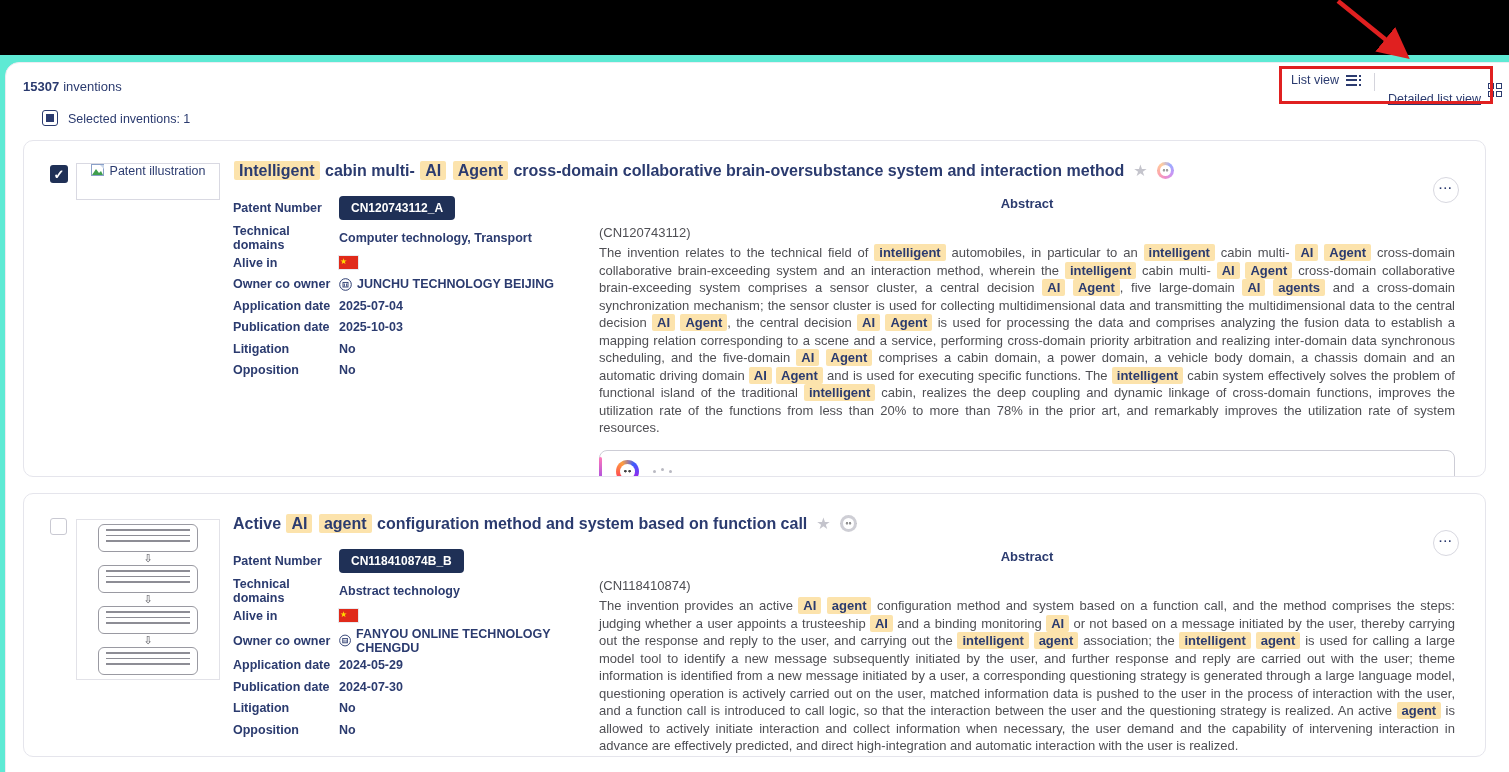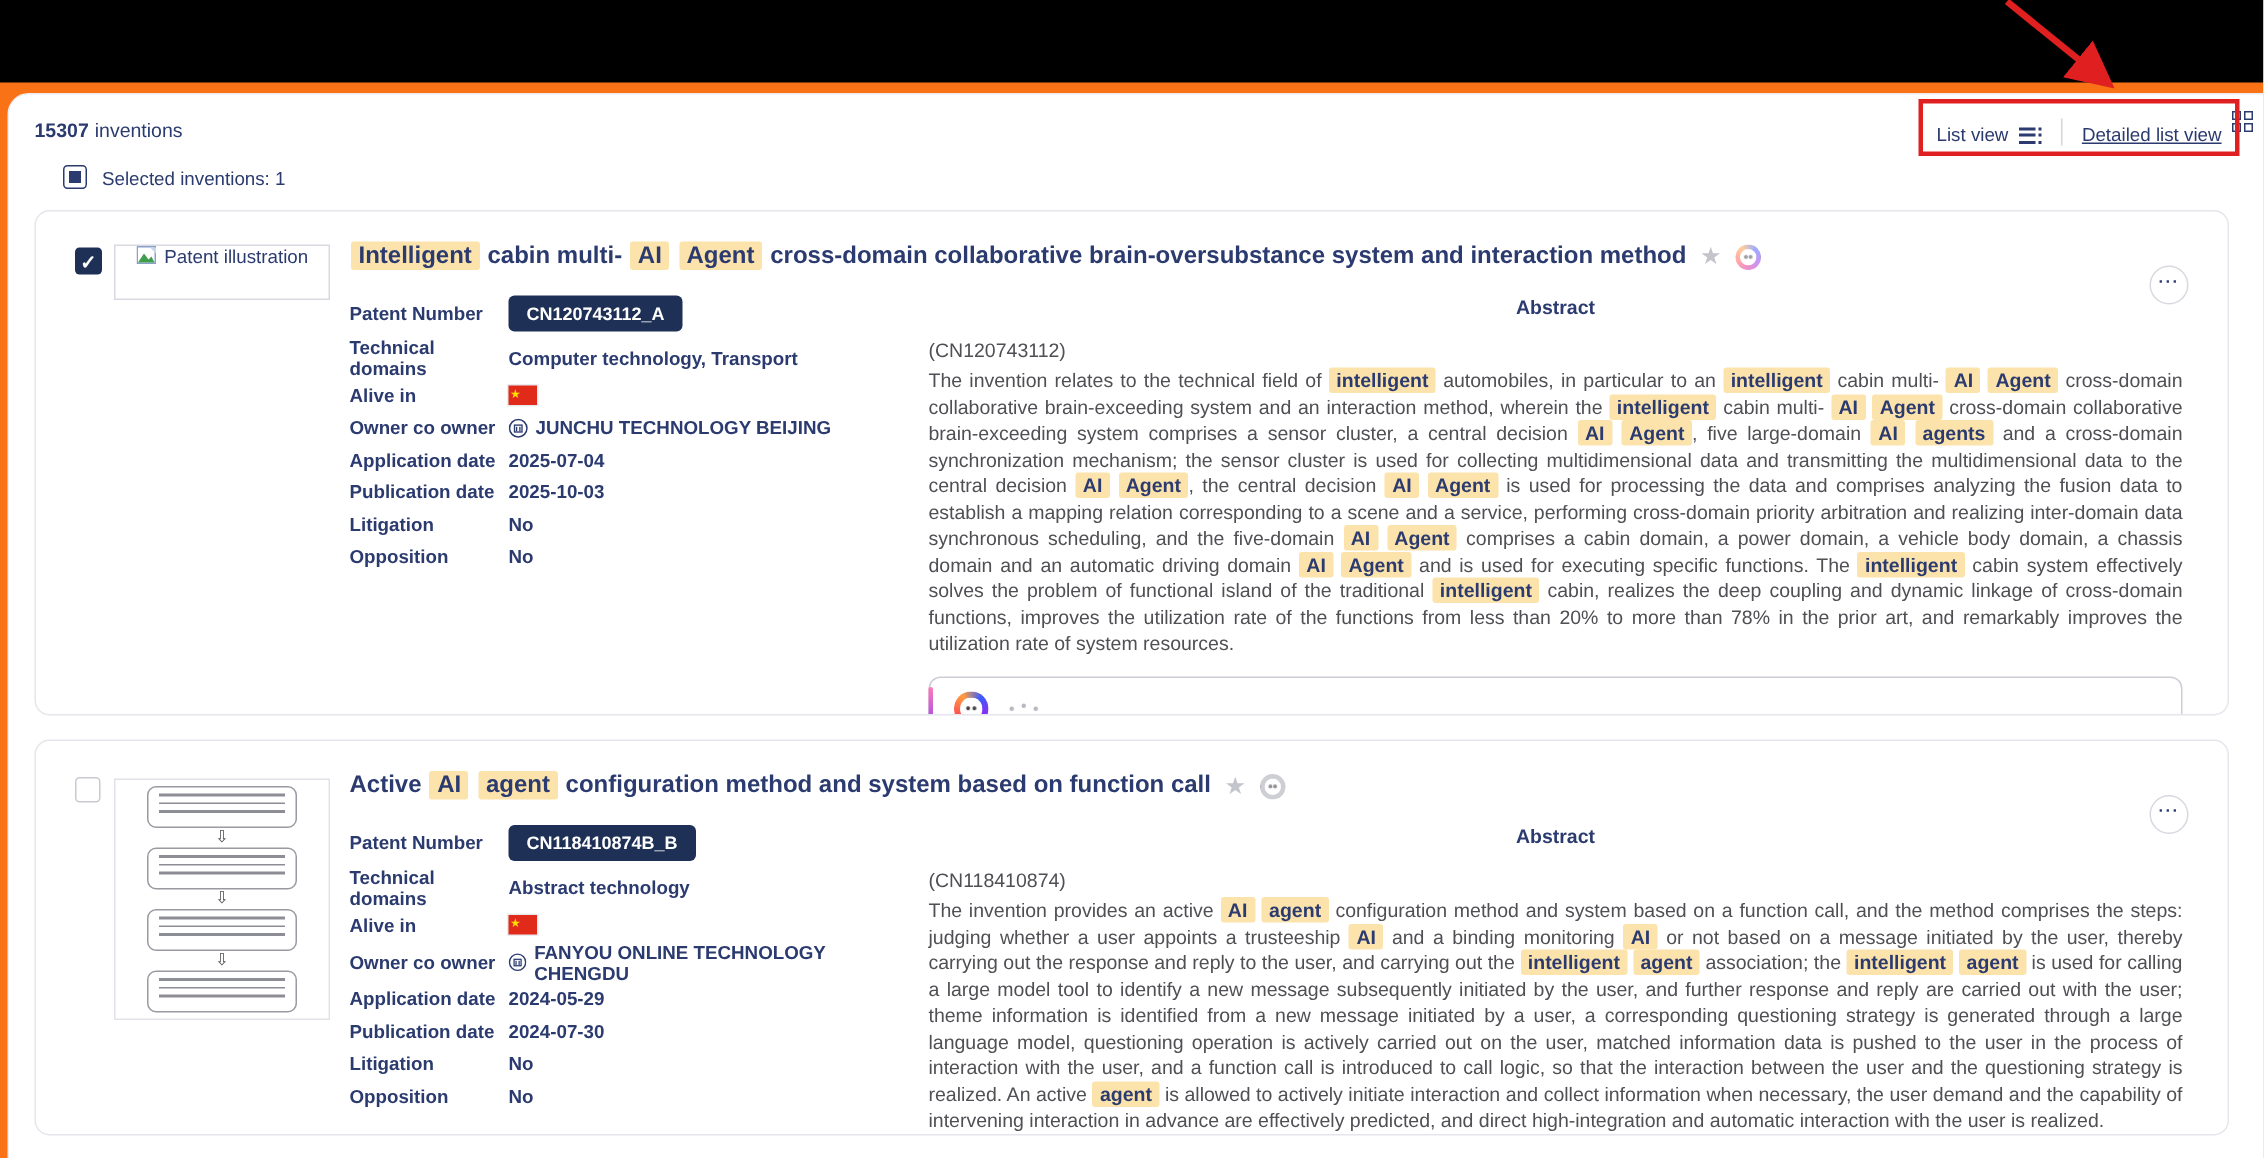--- a/index.html
+++ b/index.html
@@ -1,38 +1,38 @@
 <!DOCTYPE html>
 <html style="--navy: #2b3b6f; --badge: #1f3056; --highlight: #fce3ac; --accent_red: #e02020; --flag_red: #e02a1a; --abstract_text: #4f4f54;"><head>
 <meta charset="utf-8">
 <style>
   * { box-sizing: border-box; margin: 0; padding: 0; }
   html,body { background:#fff; }
   body { font-family: "Liberation Sans", sans-serif; }
-  .page { position: relative; width: 1509px; height: 772px; background:#f97316; overflow: hidden; }
+  .page { position: relative; width: 1509px; height: 772px; background:#5eead4; overflow: hidden; }
 
   .topbar { position:absolute; left:0; top:0; width:1509px; height:55px; background:#000; }
   .panel  { position:absolute; left:5px; top:62px; right:-3px; bottom:-3px;
             border:1px solid #ececf2; border-radius:14px 0 0 0; background:#fff; }
 
   .results-count { position:absolute; left:23px; top:79px; font-size:13px; color:var(--navy); }
   .results-count b { font-weight:bold; margin-right:4px; }
 
   .selected-row { position:absolute; left:42px; top:110px; display:flex; align-items:flex-end; gap:10px;
                   font-size:12.5px; color:var(--navy); }
 
   
   .cb { display:inline-flex; align-items:center; justify-content:center; border-radius:3px; cursor:pointer; }
   .cb-ind { width:16px; height:16px; border:1.5px solid var(--navy); background:#fff; }
   .cb-ind-inner { width:8px; height:8px; background:var(--navy); }
   .cb-checked { width:18px; height:18px; background:var(--badge); color:#fff; font-size:13px; font-weight:bold; }
   .cb-empty { width:17px; height:17px; border:1.5px solid #c9c9d2; background:#fff; }
 
   
-  .view-toolbar { position:absolute; left:1291px; top:73px; height:24px; display:flex; align-items:flex-end;
+  .view-toolbar { position:absolute; left:1291px; top:73px; height:24px; display:flex; align-items:flex-start;
                   gap:13px; font-size:12.5px; color:var(--navy); }
   .view-opt { display:inline-flex; align-items:center; gap:7px; cursor:pointer; }
   .view-opt .underline { text-decoration:underline;margin-top:19px; }
   .vt-divider { width:1px; height:18px; background:#d4d4dc; }
   .icon-list { display:inline-flex; flex-direction:column; gap:2.5px; }
   .icon-list i { display:flex; align-items:center; gap:2px; }
   .icon-list i::before { content:""; width:11px; height:2px; background:var(--navy); }
   .icon-list i::after  { content:""; width:2px;  height:2px; background:var(--navy); }
   .icon-grid { display:inline-grid; grid-template-columns:6px 6px; gap:2px; }
   .icon-grid i { width:6px; height:6px; border:1.5px solid var(--navy); }
@@ -86,21 +86,21 @@
   .f-row.badge-row { margin-bottom:4px; }
   .f-label { width:106px; flex:0 0 106px; font-size:12.5px; font-weight:bold; color:var(--navy); }
   .f-val   { font-size:12.5px; color:var(--navy);font-weight:bold; }
   .f-val.owner { font-weight:bold; display:inline-flex; align-items:center; gap:5px; }
   .badge { display:inline-block; background:var(--badge); color:#fff; font-size:12px; font-weight:bold;
            padding:5px 12px; border-radius:4px; cursor:pointer; }
   .flag { position:relative; display:inline-block; width:19px; height:13px; background:var(--flag_red);
           box-shadow:0 0 0 1px #e9e9ee; }
   .flag-star { position:absolute; left:1px; top:-1px; color:#ffde00; font-size:8px; line-height:13px; }
 
-  .abs-col { flex:1; min-width:0;margin-left:20px; }
+  .abs-col { flex:1; min-width:0; }
   .abs-head { text-align:center; font-size:13px; font-weight:bold; color:var(--navy); margin-bottom:14px; }
   .abs-ref  { font-size:13px; color:var(--abstract_text); margin-bottom:4px; }
   .abs-text { font-size:13px; color:var(--abstract_text); line-height:17.5px; text-align:justify; }
   .abs-text .hl, .title .hl {
       background:var(--highlight); color:var(--navy); font-weight:bold;
       padding:1px 5px; border-radius:2px; }
 
   .chat-box { position:relative; margin-top:13px; height:44px; border:1px solid #cdcdd6; border-radius:8px;
               display:flex; align-items:center; gap:14px; padding-left:16px; cursor:text; background:#fff; }
   .chat-box::before { content:""; position:absolute; left:-1px; top:6px; bottom:6px; width:3px; border-radius:3px;

